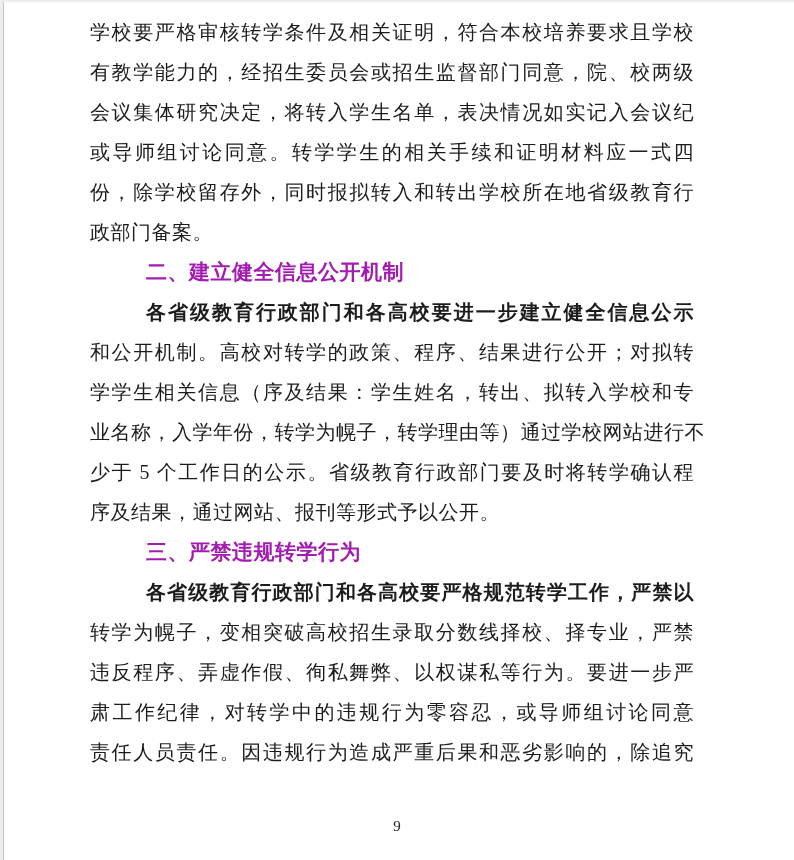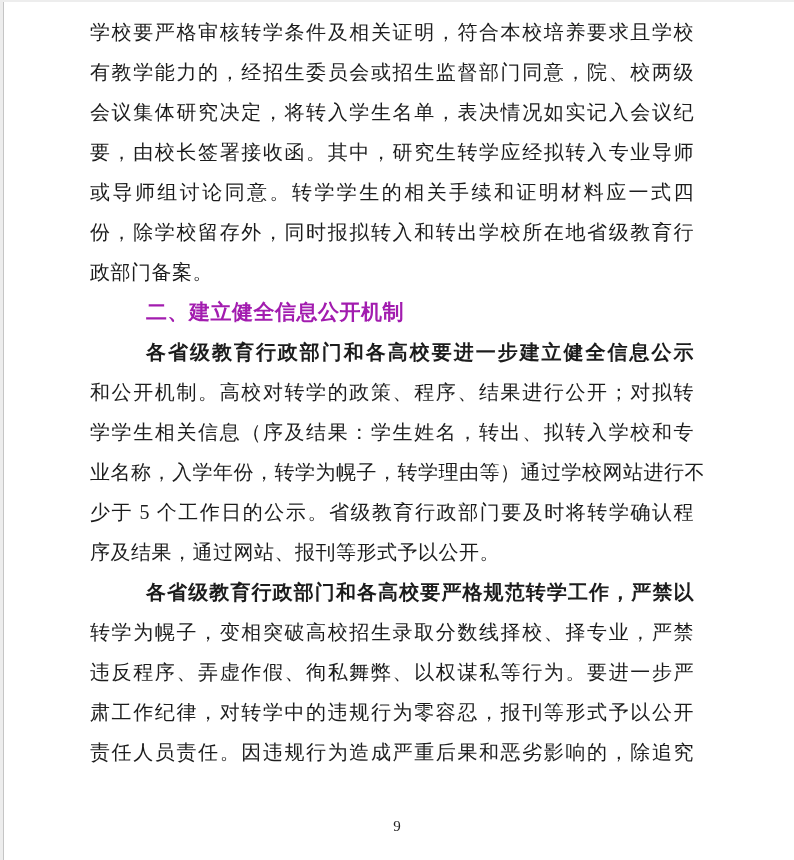--- a/index.html
+++ b/index.html
@@ -78,31 +78,31 @@
 <body>
 
 <div class="left-edge-strip"></div>
 <div class="left-edge-line"></div>
 <div class="top-edge-strip"></div>
 
 <div class="text-block">
     <div class="line">学校要严格审核转学条件及相关证明，符合本校培养要求且学校</div>
     <div class="line">有教学能力的，经招生委员会或招生监督部门同意，院、校两级</div>
     <div class="line">会议集体研究决定，将转入学生名单，表决情况如实记入会议纪</div>
-    <div class="line">要，由校长签署接收函。其中，研究生转学应经拟转入专业导师</div>
     <div class="line">或导师组讨论同意。转学学生的相关手续和证明材料应一式四</div>
     <div class="line">份，除学校留存外，同时报拟转入和转出学校所在地省级教育行</div>
     <div class="line no-fill">政部门备案。</div>
     <div class="line heading indent no-fill">二、建立健全信息公开机制</div>
     <div class="line indent">各省级教育行政部门和各高校要进一步建立健全信息公示</div>
     <div class="line">和公开机制。高校对转学的政策、程序、结果进行公开；对拟转</div>
     <div class="line">学学生相关信息（序及结果：学生姓名，转出、拟转入学校和专</div>
     <div class="line">业名称，入学年份，转学为幌子，转学理由等）通过学校网站进行不</div>
     <div class="line">少于 5 个工作日的公示。省级教育行政部门要及时将转学确认程</div>
     <div class="line no-fill">序及结果，通过网站、报刊等形式予以公开。</div>
+    <div class="line heading indent no-fill">三、严禁违规转学行为</div>
     <div class="line indent">各省级教育行政部门和各高校要严格规范转学工作，严禁以</div>
     <div class="line">转学为幌子，变相突破高校招生录取分数线择校、择专业，严禁</div>
     <div class="line">违反程序、弄虚作假、徇私舞弊、以权谋私等行为。要进一步严</div>
-    <div class="line">肃工作纪律，对转学中的违规行为零容忍，报刊等形式予以公开</div>
+    <div class="line">肃工作纪律，对转学中的违规行为零容忍，或导师组讨论同意</div>
     <div class="line">责任人员责任。因违规行为造成严重后果和恶劣影响的，除追究</div>
   </div>
 
 <div class="page-number">9</div>
 
 </body></html>

